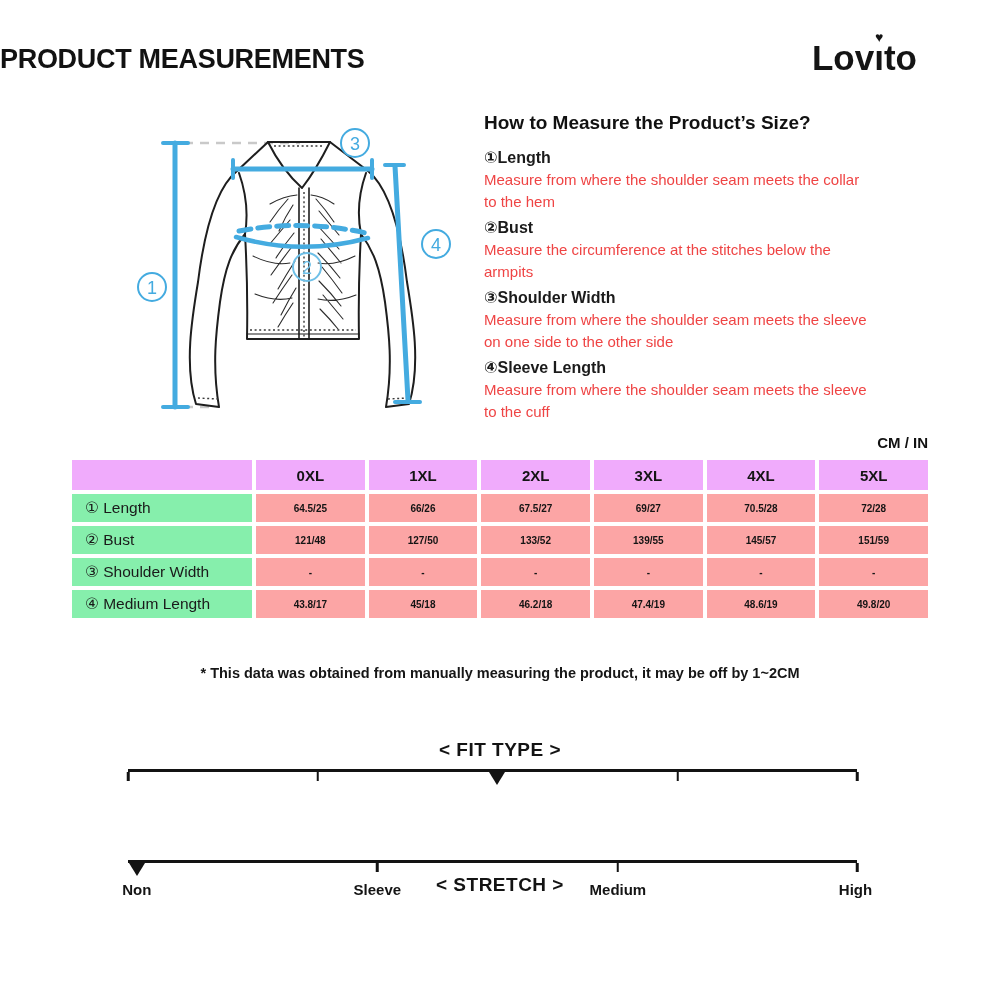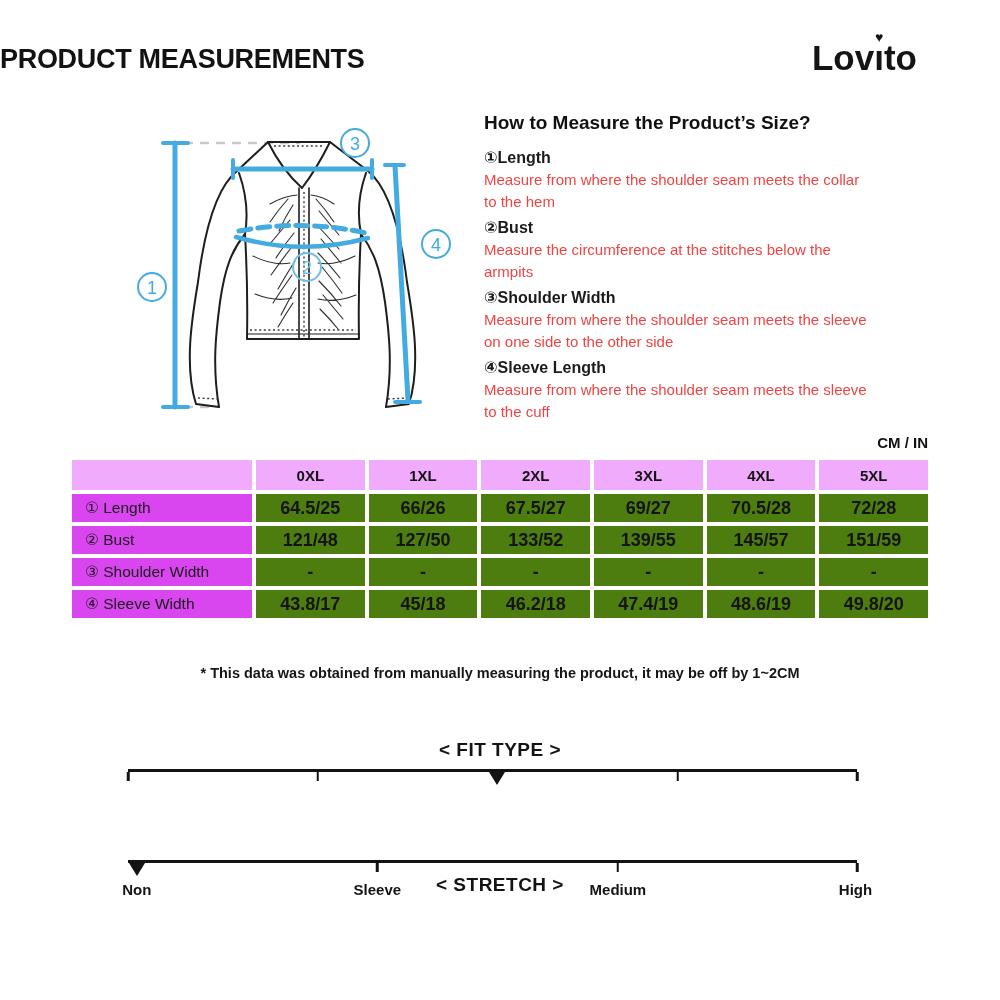--- a/index.html
+++ b/index.html
@@ -26,24 +26,24 @@
 
   
   .units { position: absolute; top: 434px; right: 72px; font-size: 15px; font-weight: bold; }
 
   
   .size-table { position: absolute; left: 72px; top: 460px; width: 856px;
     display: grid; grid-template-columns: 180px repeat(6, 1fr);
     grid-template-rows: 30px repeat(4, 28px); gap: 4px; }
   .size-table .hcell { background: #f0abfc; display: flex; align-items: center; justify-content: center;
     font-size: 15px; font-weight: bold; color: #141414; }
-  .size-table .rlabel { background: #d946ef; display: flex; align-items: center; justify-content: flex-start;
+  .size-table .rlabel { background: #86efac; display: flex; align-items: center; justify-content: flex-start;
     padding-left: 13px; font-size: 15.5px; color: #1a1a1a; }
-  .size-table .vcell { background: #4d7c0f; display: flex; align-items: center; justify-content: center;
-    font-size: 18px; font-weight: bold; color: #141414; }
+  .size-table .vcell { background: #fca5a5; display: flex; align-items: center; justify-content: center;
+    font-size: 10px; font-weight: bold; color: #141414; }
 
   
   .note { position: absolute; top: 665px; left: 0; width: 100%; text-align: center;
     font-size: 14.5px; font-weight: bold; color: #161616; }
 
   
   .scale-title { position: absolute; left: 0; width: 100%; text-align: center;
     font-size: 19px; font-weight: bold; color: #131313; letter-spacing: 0.5px; }
   .scale-line { position: absolute; left: 128px; width: 729px; height: 12px; border-top: 3px solid #131313; }
   .scale-line .tick { position: absolute; top: 0; width: 2.5px; height: 9px; background: #131313;
@@ -152,21 +152,21 @@
     <div class="vcell">151/59</div>
 
     <div class="rlabel">③ Shoulder Width</div>
     <div class="vcell">-</div>
     <div class="vcell">-</div>
     <div class="vcell">-</div>
     <div class="vcell">-</div>
     <div class="vcell">-</div>
     <div class="vcell">-</div>
 
-    <div class="rlabel">④ Sleeve Width</div>
+    <div class="rlabel">④ Medium Length</div>
     <div class="vcell">43.8/17</div>
     <div class="vcell">45/18</div>
     <div class="vcell">46.2/18</div>
     <div class="vcell">47.4/19</div>
     <div class="vcell">48.6/19</div>
     <div class="vcell">49.8/20</div>
   </div>
 
   <div class="note">* This data was obtained from manually measuring the product, it may be off by 1~2CM</div>
 

